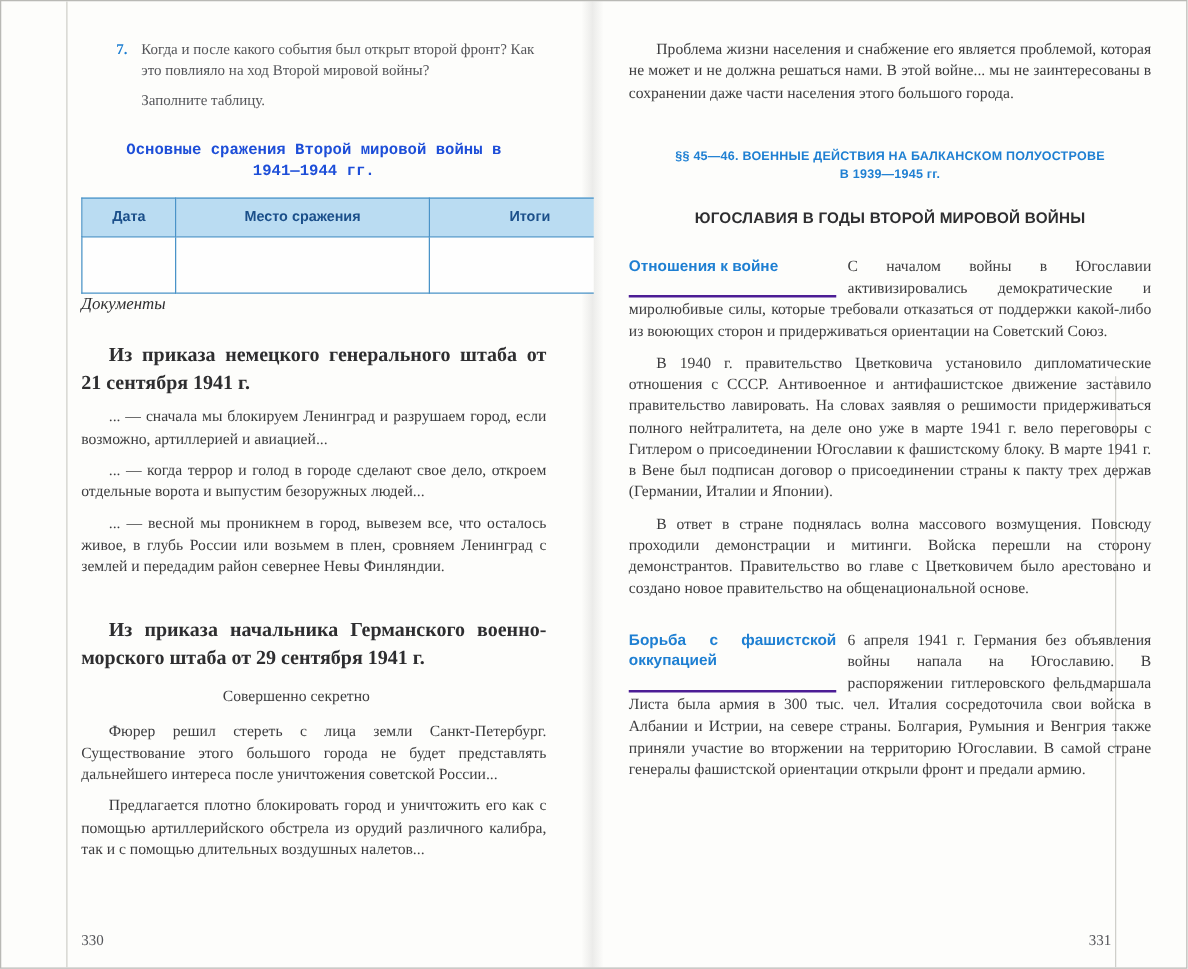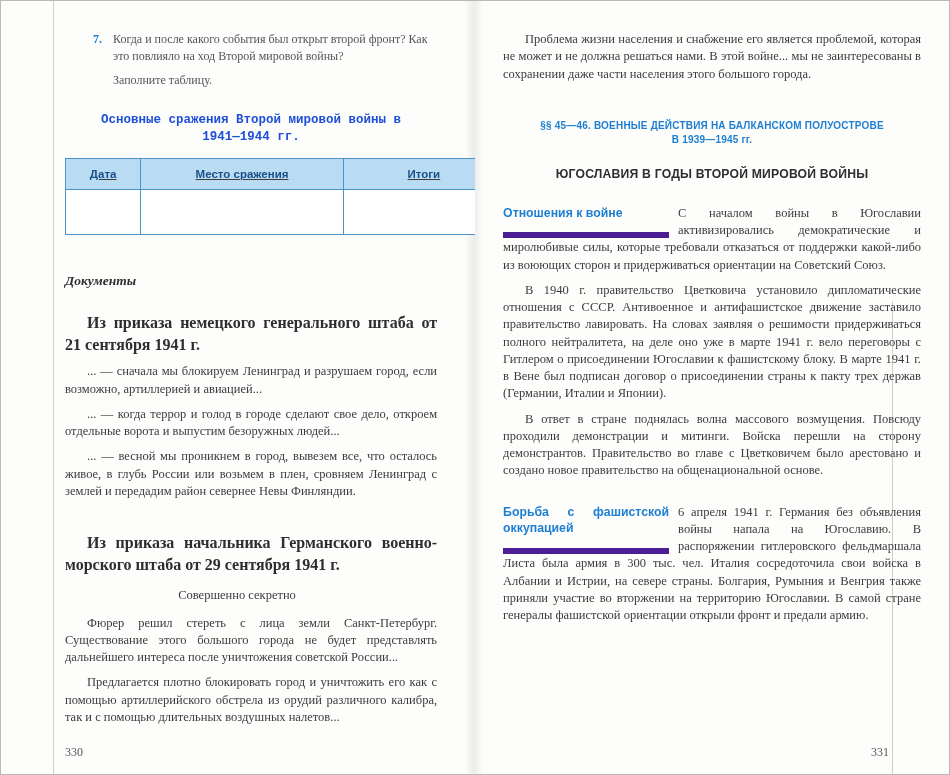--- a/index.html
+++ b/index.html
@@ -63,44 +63,42 @@
     font-size:12.5px;
     line-height:1.35;
     color:#1d4ed8;
     font-family:Liberation Mono, monospace;
   }
   table.battles{
     margin-top:12px;
     border-collapse:collapse;
     width:440px;
     font-family:"Liberation Sans", sans-serif;
-    text-decoration:underline;
   }
   table.battles th{
     background:var(--tbl-bg);
     border:1px solid var(--tbl-border);
     height:31px;
     font-size:11.5px;
     font-weight:bold;
     color:var(--navy);
     text-align:center;
   }
   table.battles td{
     border:1px solid var(--tbl-border);
     height:45px;
     background:#fefefe;
   }
   .col-date{width:64px;}
   .col-place{width:172px;}
   .col-result{width:137px;}
 
   .docs-heading{
-    margin-top:38px;
     font-style:italic;
-    font-weight:bold;
+    font-weight:normal;
     font-size:13.5px;
     color:#2e2e30;
   }
   .doc-title{
     margin-top:23px;
     font-weight:bold;
     font-size:16px;
     line-height:1.36;
     text-align:justify;
     text-indent:22px;
@@ -152,21 +150,21 @@
   .section{margin-top:24px;}
   .runin{
     float:left;
     width:166px;
     margin-right:9px;
     font-family:"Liberation Sans", sans-serif;
     font-weight:bold;
     font-size:12.3px;
     line-height:1.35;
     color:var(--blue);
-    border-bottom:6px solid #4c1d95;
+    border-bottom:2px solid #4c1d95;
     padding-bottom:3px;
   }
   .runin.h1{min-height:33px;}
   .runin.h2{min-height:50px;}
   .section .para:first-of-type{margin-top:0;}
   .clear{clear:both;}
 </style>
 </head>
 <body>
 

